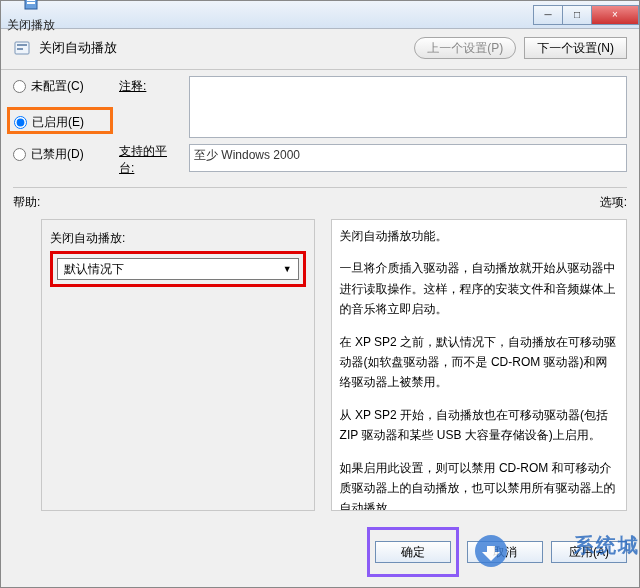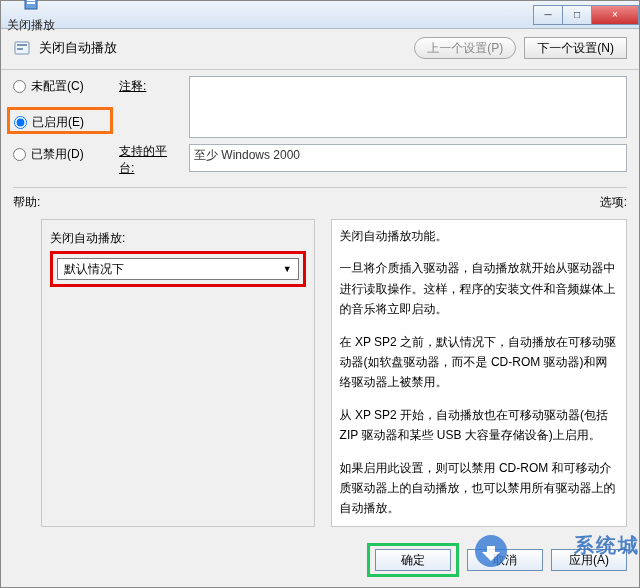--- a/index.html
+++ b/index.html
@@ -35,21 +35,21 @@
   .opt-group { border: 1px solid #c8c8c8; padding: 10px 8px 14px 8px; height: 100%; }
   .opt-label { font-size: 12px; margin-bottom: 4px; }
   .hl-red-sel { border: 3px solid #e00000; padding: 4px; }
   .sel { width: 100%; height: 22px; border: 1px solid #7a7a7a; background: #fff; display: flex; align-items: center; justify-content: space-between; padding: 0 6px; font-size: 12px; }
   .sel .tri { font-size: 9px; }
   .help-col { width: 52%; display: flex; flex-direction: column; }
   .help-box { border: 1px solid #c8c8c8; background: #fff; flex: 1; overflow-y: auto; padding: 6px 8px; font-size: 12px; line-height: 1.7; }
   .help-box p { margin-bottom: 12px; }
   .footer { display: flex; justify-content: flex-end; gap: 8px; padding: 8px 12px 10px 0; align-items: center; }
   .dlg-btn { width: 76px; height: 22px; border: 1px solid #6f8fb6; background: linear-gradient(#fefefe,#e3ecf7); font-size: 12px; cursor: default; }
-  .hl-red-btn { border: 3px solid #22c55e; padding: 3px 5px; }
+  .hl-red-btn { border: 3px solid #8b5cf6; padding: 11px 5px; }
   .watermark { position: absolute; right: 0; bottom: 14px; width: 140px; height: 42px; pointer-events: none; opacity: 0.82; margin-top: 41px; }
   .wm-line1 { font-size: 20px; font-weight: bold; color: #2a6abf; letter-spacing: 2px; text-align: right; }
   .wm-line2 { font-size: 10px; color: #2a6abf; text-align: right; letter-spacing: 0.5px; }
   .wm-badge { width: 34px; height: 34px; position: absolute; left: -26px; top: 2px; }
   .wm-badge svg { width: 100%; height: 100%; }
 </style>
 </head>
 <body>
 
 <div class="window">

